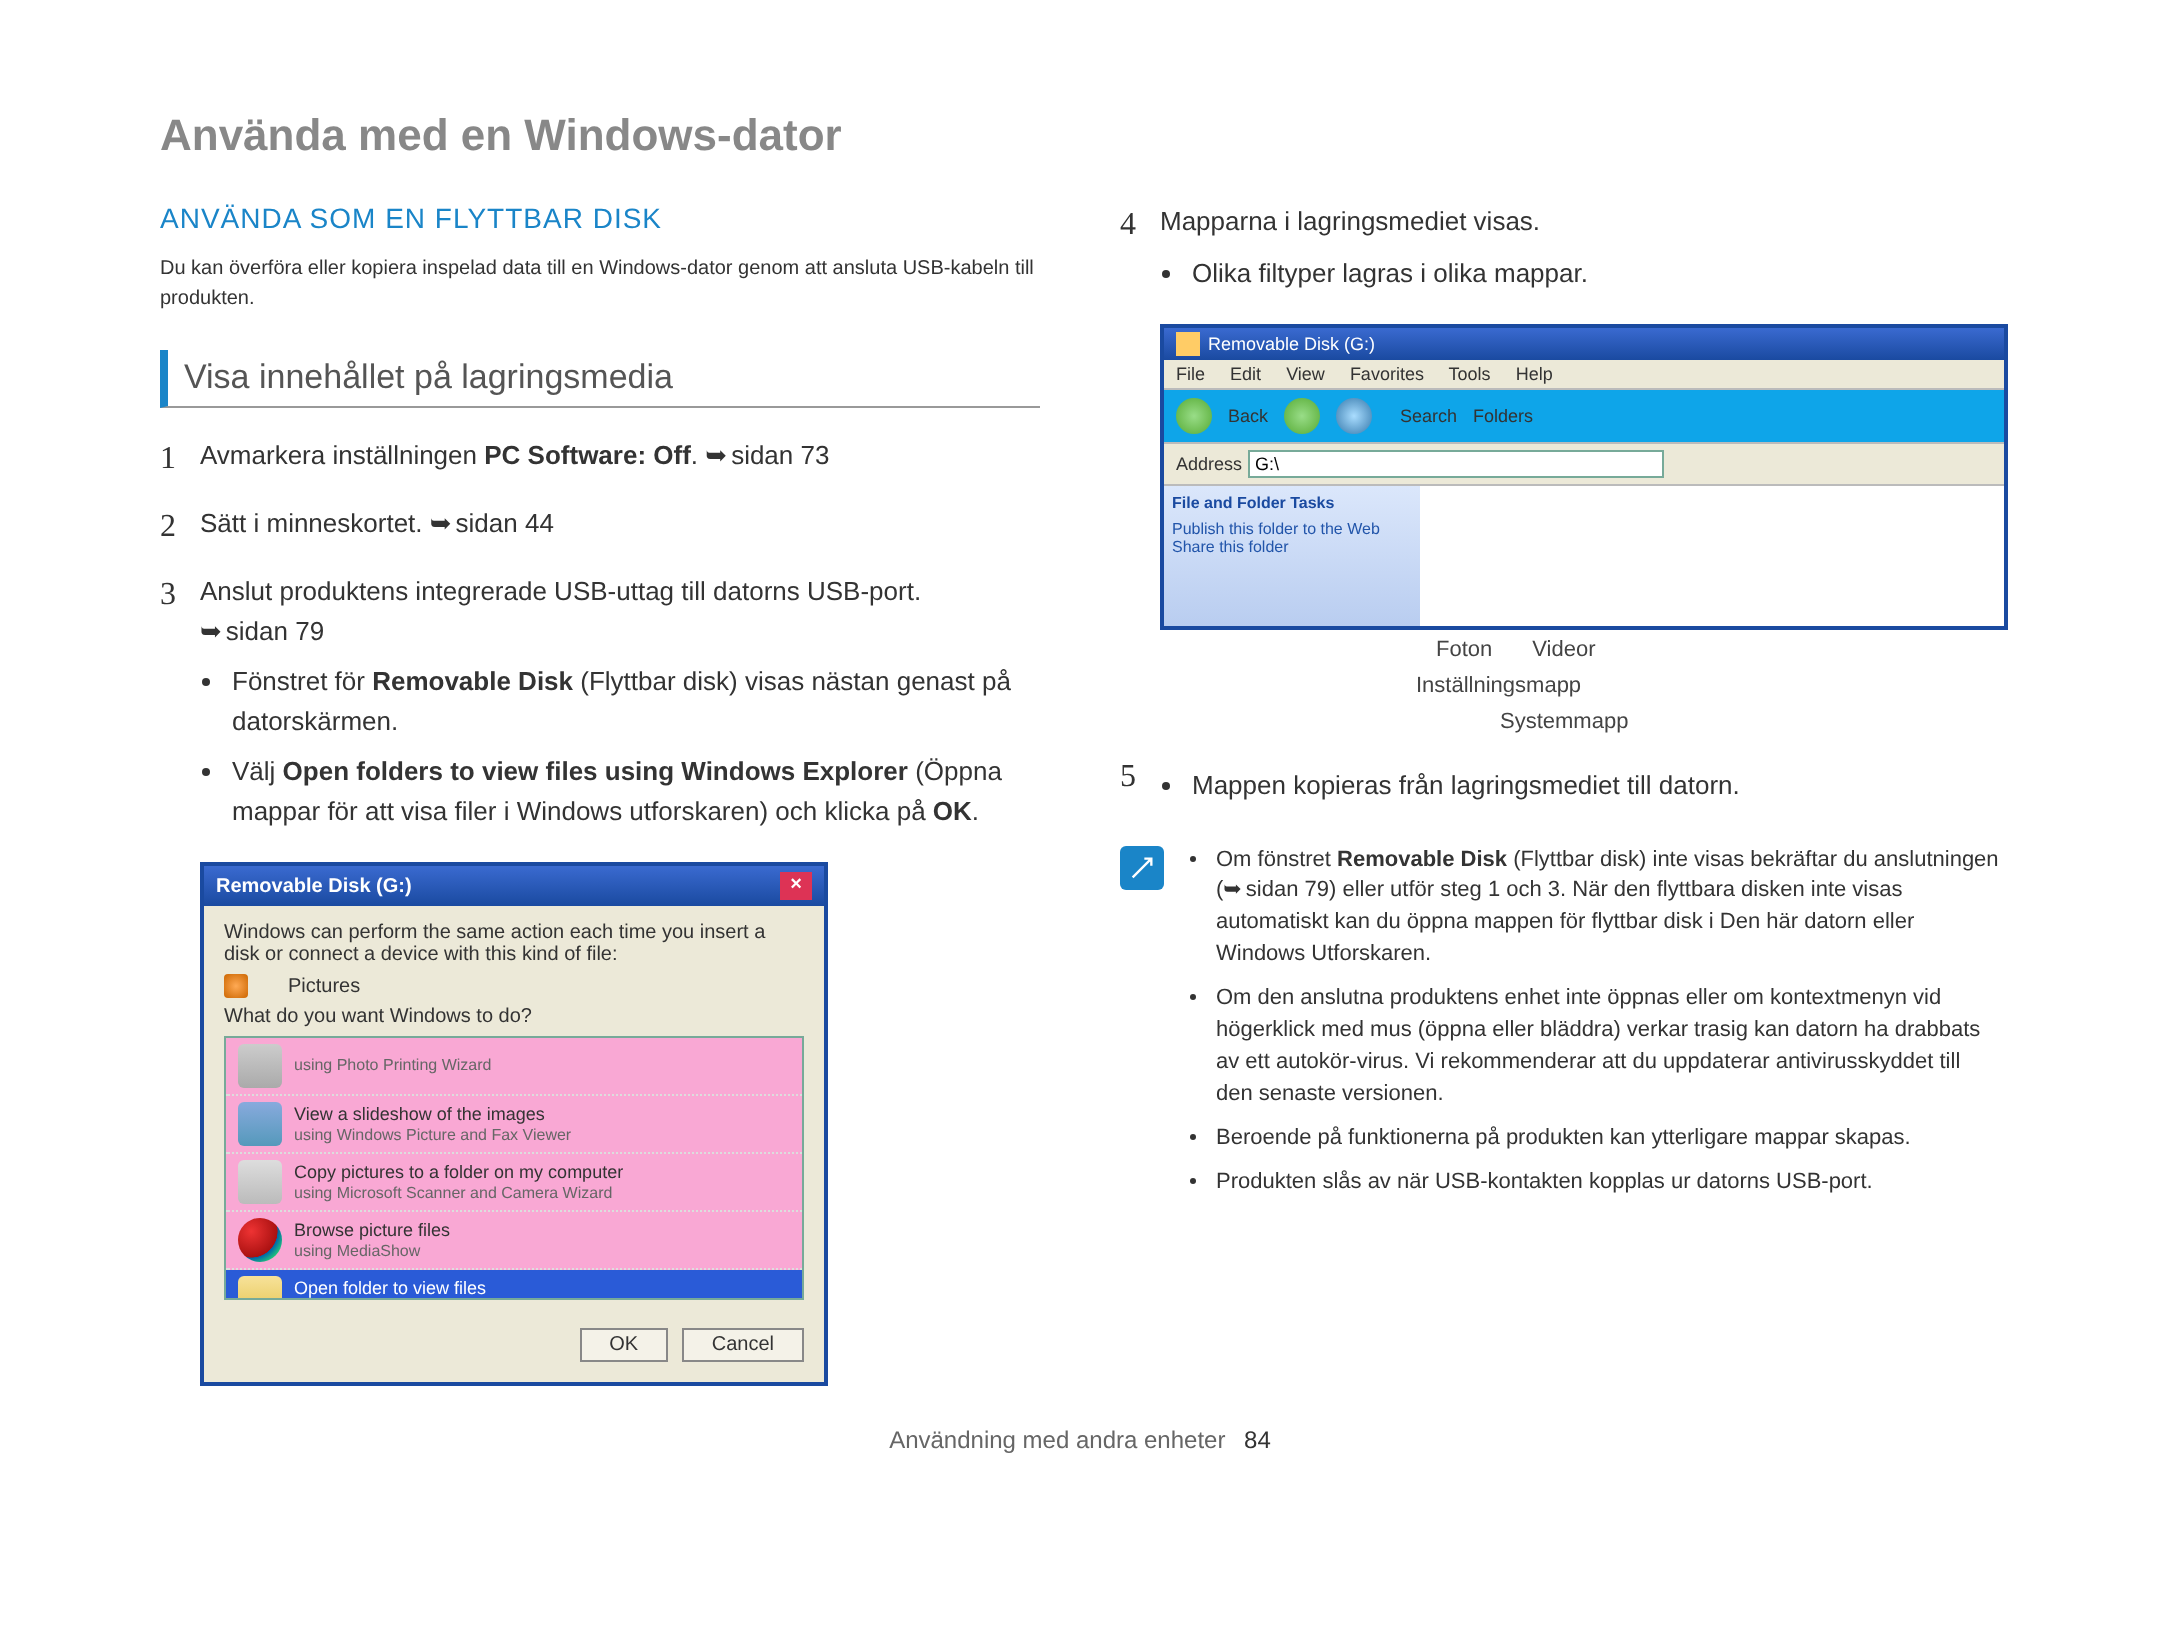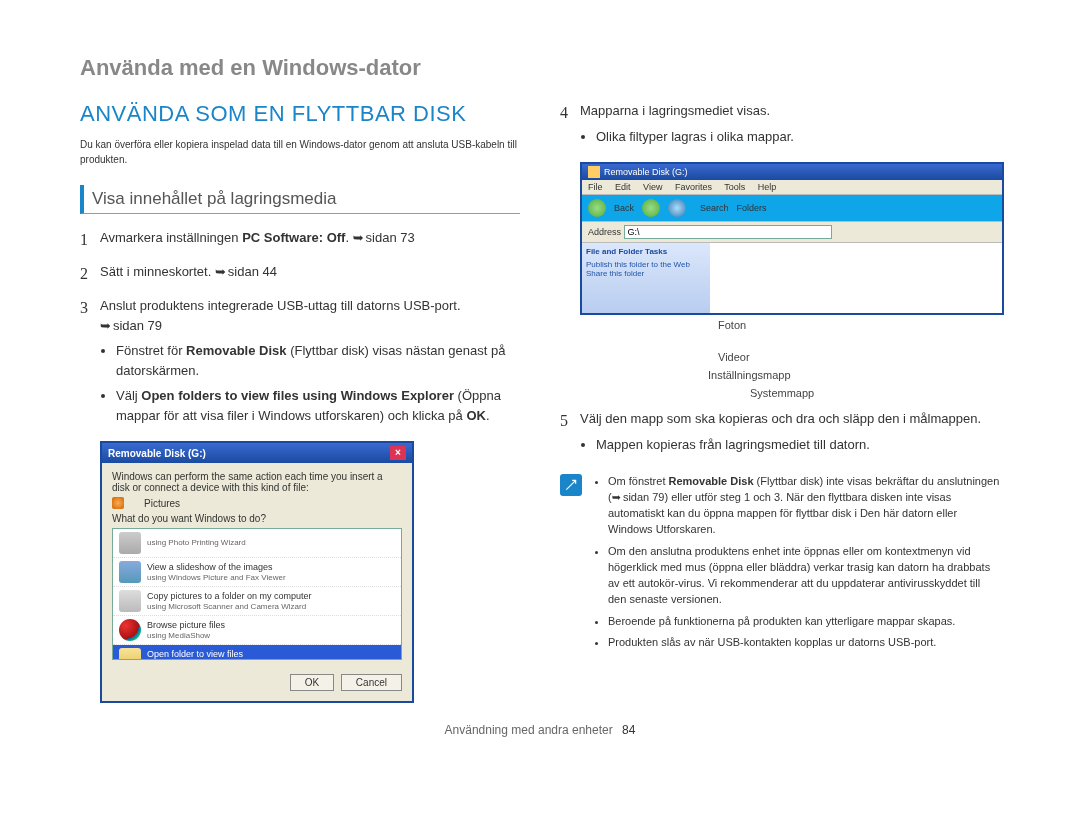--- a/index.html
+++ b/index.html
@@ -21,21 +21,21 @@
   .columns {
     display: flex;
     gap: 40px;
   }
   .col {
     flex: 1;
     min-width: 0;
   }
   .section-title {
     color: #1a85c8;
-    font-size: 22px;
+    font-size: 14px;
     font-weight: normal;
     letter-spacing: 0.5px;
     margin-bottom: 10px;
   }
   .intro {
     font-size: 10px;
     line-height: 1.5;
     margin-bottom: 18px;
   }
   .sub-heading {
@@ -85,21 +85,21 @@
   .dlg-close {
     background: #d35;
     color: #fff;
     width: 16px; height: 14px;
     text-align: center;
     font-size: 10px;
     line-height: 14px;
   }
   .dlg-body { padding: 8px 10px; color: #333; }
   .dlg-list {
-    border: 1px solid #7a9; background: #ffffff;
+    border: 1px solid #7a9; background: #f9a8d4;
     margin-top: 4px; height: 130px; overflow: hidden;
     font-size: 9px;
   }
   .dlg-list-item {
     display: flex; align-items: center; gap: 6px;
     padding: 3px 6px; border-bottom: 1px dotted #ddd;
   }
   .dlg-list-item.sel { background: #2a5bd7; color: #fff; }
   .dlg-icon {
     width: 22px; height: 22px; flex: 0 0 22px;
@@ -151,21 +151,21 @@
     border-radius: 2px 2px 0 0; position: relative;
   }
   .folder-icon::before {
     content: ""; position: absolute; top: -5px; left: 0;
     width: 14px; height: 6px; background: #e3b437; border-radius: 2px 2px 0 0;
   }
   .folder-label { font-size: 8px; }
 
   
   .conn-area { margin-left: 20px; font-size: 11px; color: #444; }
-  .conn-row { display: flex; gap: 20px; margin-left: 138px; flex-direction: column; }
+  .conn-row { display: flex; gap: 20px; margin-left: 138px; }
   .conn-row2 { margin-left: 128px; margin-top: 6px; }
   .conn-row3 { margin-left: 170px; margin-top: 6px; }
 
   
   .note {
     display: flex; gap: 10px; font-size: 11px; line-height: 1.45; margin-top: 14px;
   }
   .note-icon {
     width: 22px; height: 22px; flex: 0 0 22px;
     background: #1a85c8; border-radius: 3px;
@@ -329,21 +329,20 @@
         <span>Foton</span>
         <span>Videor</span>
       </div>
       <div class="conn-row2"><span>Inställningsmapp</span></div>
       <div class="conn-row3"><span>Systemmapp</span></div>
     </div>
 
     <div class="step" style="margin-top:10px;">
       <div class="num">5</div>
       <div class="body">
-        <span>Välj den mapp som ska kopieras och dra och släpp den i målmappen.</span>
         <ul>
             <li>Mappen kopieras från lagringsmediet till datorn.</li>
           </ul>
       </div>
     </div>
 
     <div class="note">
       <div class="note-icon">
         <svg width="14" height="14" viewBox="0 0 24 24" fill="none" stroke="#fff" stroke-width="2">
             <path d="M4 20l16-16M14 4h6v6"></path>

